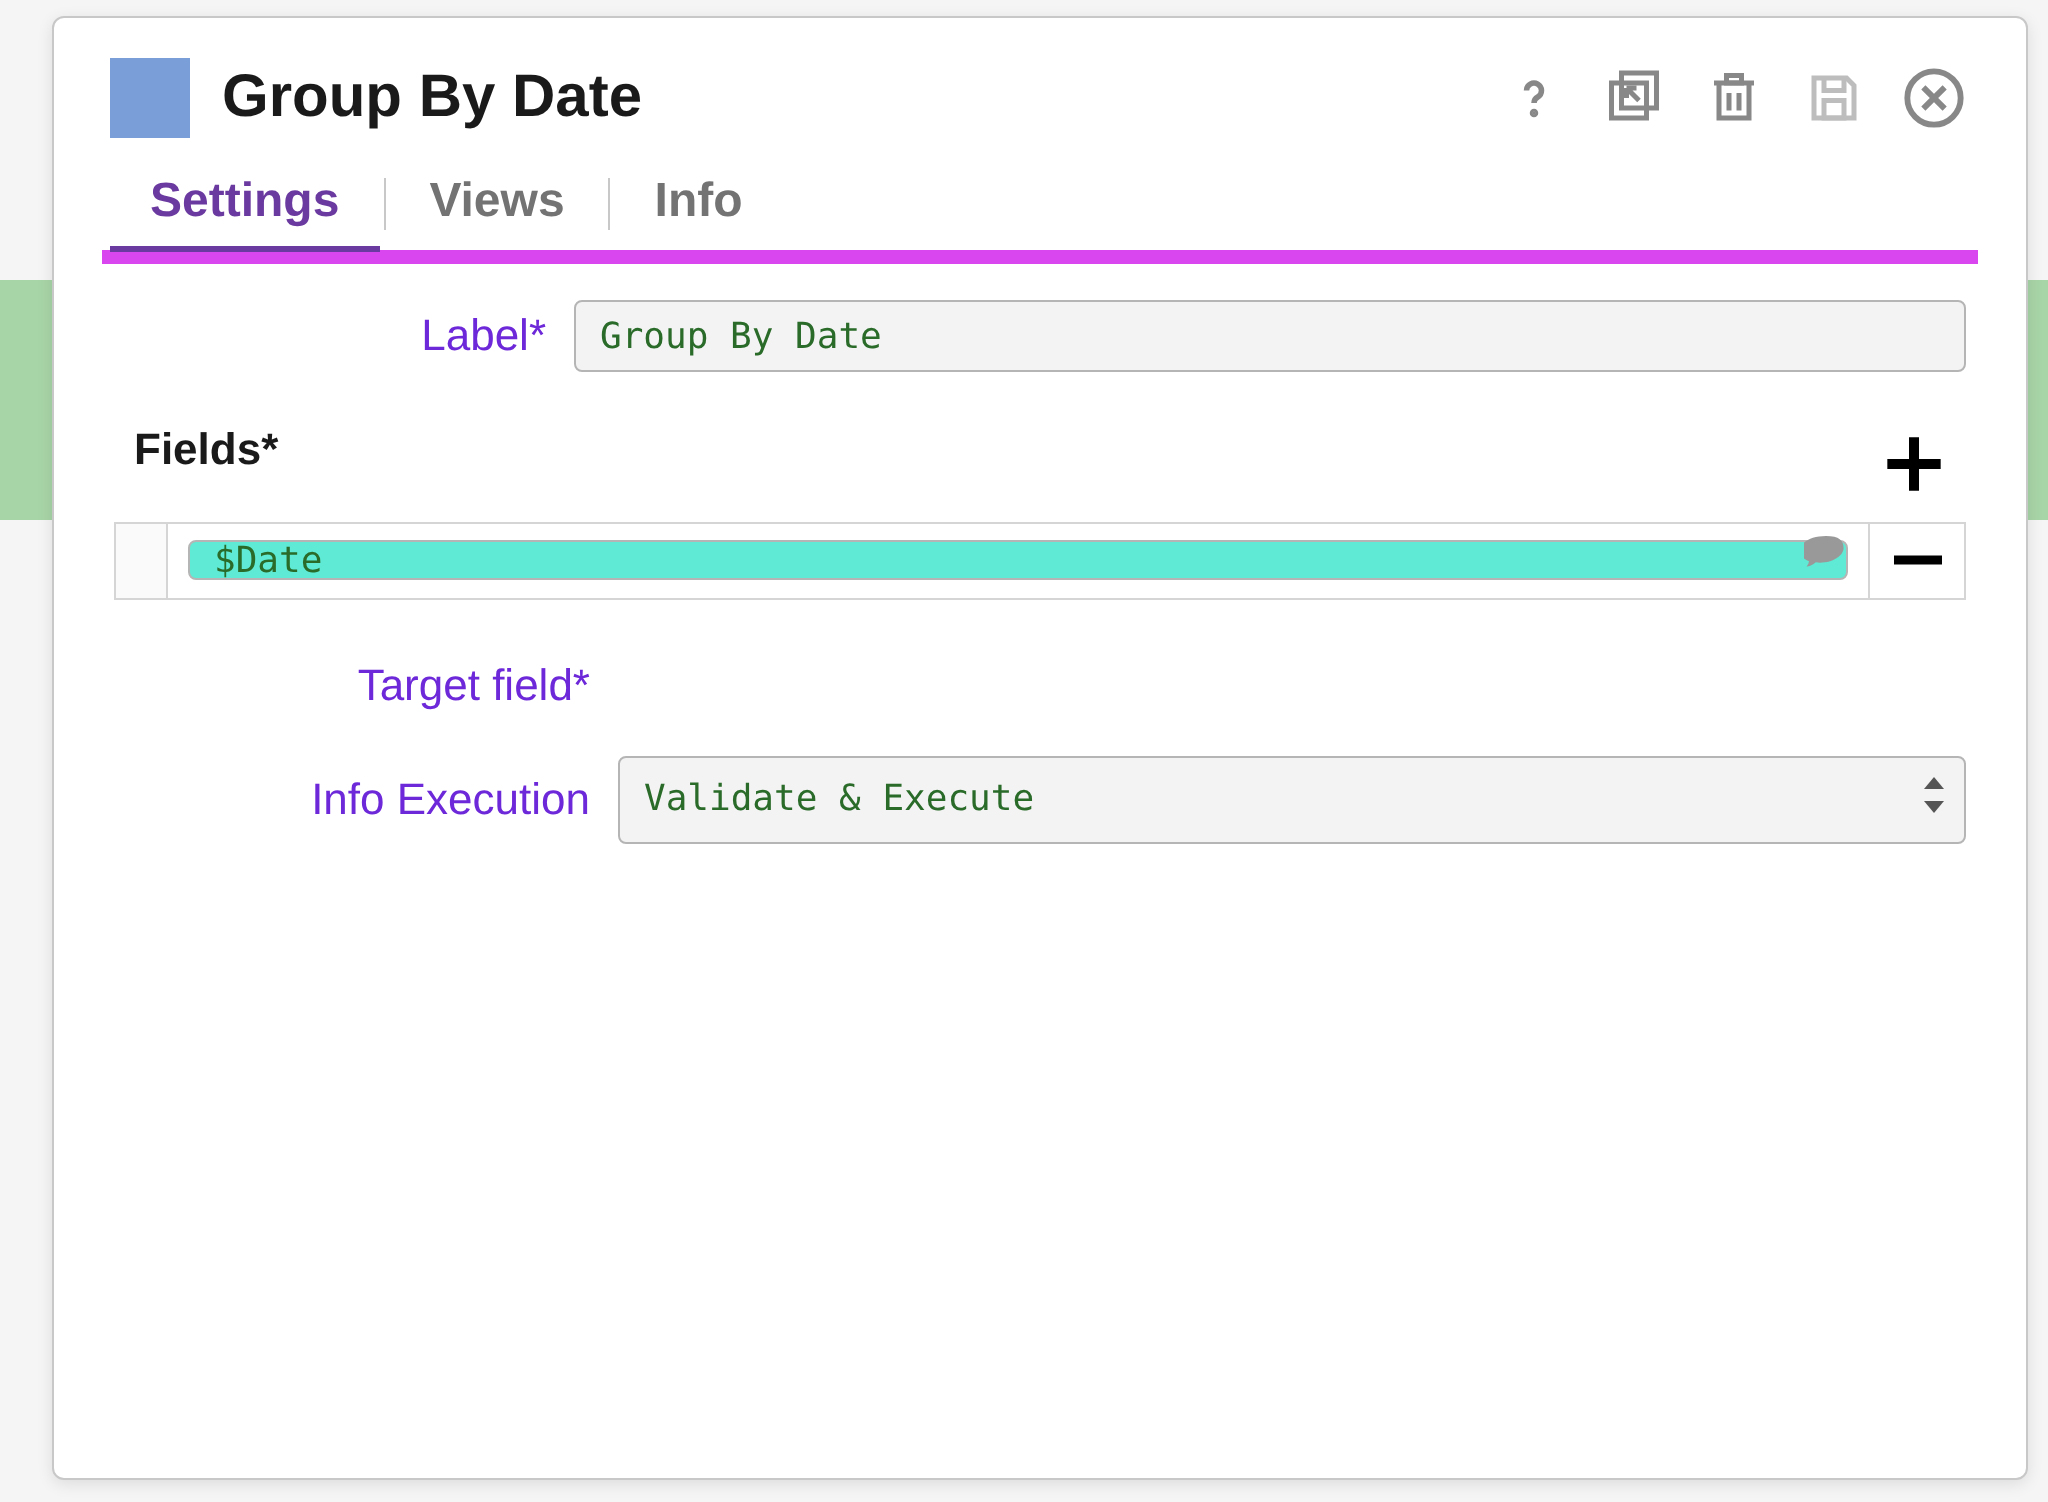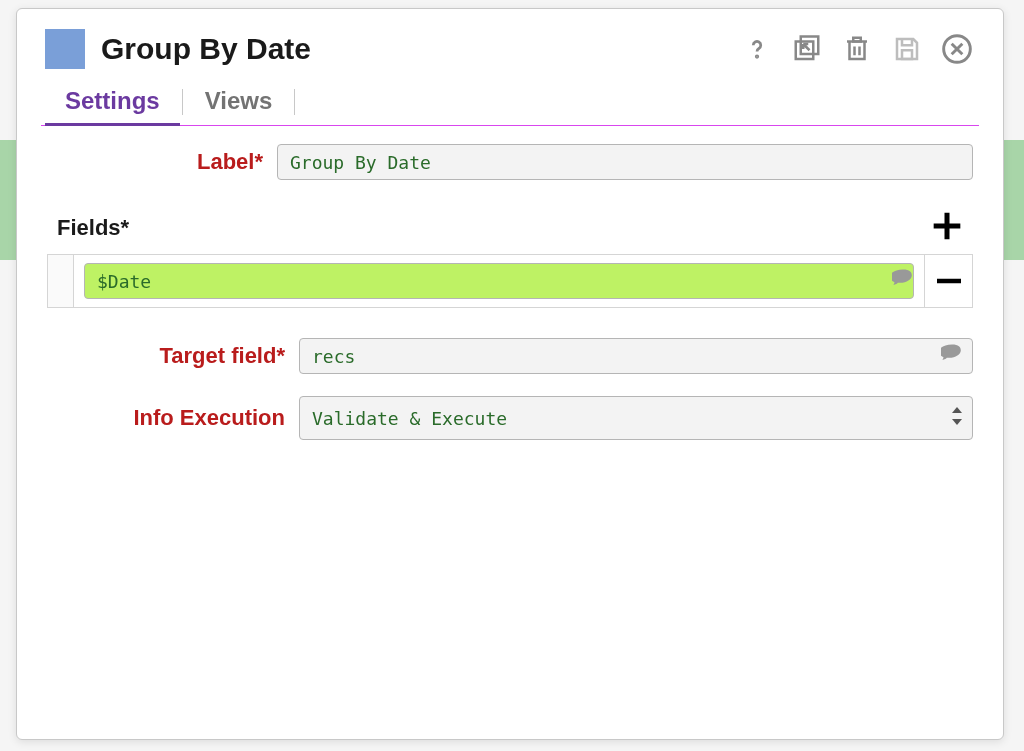--- a/index.html
+++ b/index.html
@@ -19,21 +19,21 @@
       position: absolute;
       left: 0;
       top: 140px;
       width: 100%;
       height: 120px;
       background: #a8d5a8;
       z-index: 0;
     }
     .dialog {
       position: absolute;
-      left: 16px;
+      left: 26px;
       top: 8px;
       width: 988px;
       height: 732px;
       background: #fff;
       border: 1px solid #c8c8c8;
       border-radius: 6px;
       box-shadow: 0 2px 8px rgba(0,0,0,0.1);
       z-index: 1;
       padding: 14px 24px 20px 24px;
     }
@@ -67,21 +67,21 @@
       width: 36px;
       height: 36px;
       display: flex;
       align-items: center;
       justify-content: center;
       cursor: pointer;
       color: #888;
     }
     .tabs {
       display: flex;
-      border-bottom: 1px solid #d946ef;
+      border-bottom: 7px solid #d946ef;
       padding-left: 4px;
       gap: 0;
       text-align: right;
     }
     .tab {
       padding: 8px 20px 10px 20px;
       font-size: 24px;
       font-weight: 700;
       color: #737373;
       cursor: pointer;
@@ -111,22 +111,22 @@
     }
     .form-row {
       display: flex;
       align-items: center;
       margin-bottom: 12px;
     }
     .form-label {
       width: 230px;
       text-align: right;
       font-size: 22px;
-      font-weight: 700;
-      color: #b91c1c;
+      font-weight: 400;
+      color: #6d28d9;
       padding-right: 14px;
     }
     .form-input-wrap {
       flex: 1;
       position: relative;
     }
     .text-input {
       width: 100%;
       height: 36px;
       border: 1px solid #b5b5b5;
@@ -144,21 +144,20 @@
       transform: translateY(-50%);
       color: #999;
       pointer-events: none;
     }
     .fields-block {
       margin-top: 26px;
       margin-bottom: 26px;
     }
     .fields-header {
       display: flex;
-      align-items: center;
       justify-content: space-between;
       padding: 0 6px 4px 10px;
     }
     .fields-title {
       font-size: 22px;
       font-weight: 700;
       color: #1a1a1a;
     }
     .plus-icon {
       cursor: pointer;
@@ -175,24 +174,24 @@
       border-right: 1px solid #d5d5d5;
       background: #fafafa;
     }
     .fields-input-cell {
       flex: 1;
       padding: 8px 10px;
       position: relative;
     }
     .fields-input {
       width: 100%;
-      height: 36px;
+      height: 20px;
       border: 1px solid #b5b5b5;
       border-radius: 4px;
-      background: #bef264;
+      background: #5eead4;
       padding: 0 40px 0 12px;
       font-family: "Consolas", "Menlo", monospace;
       font-size: 18px;
       color: #2a6b2a;
     }
     .fields-minus {
       width: 48px;
       display: flex;
       align-items: center;
       justify-content: center;
@@ -278,20 +277,21 @@
         </svg>
       </div>
     </div>
   </div>
 
   <div class="tabs">
     <div class="tab active">Settings</div>
     <div class="tab-sep"></div>
     <div class="tab">Views</div>
     <div class="tab-sep"></div>
+    <div class="tab">Info</div>
   </div>
 
   <div class="form">
 
     <div class="form-row">
       <div class="form-label">Label*</div>
       <div class="form-input-wrap">
         <input class="text-input" type="text" value="Group By Date" style="">
       </div>
     </div>
@@ -318,28 +318,20 @@
         <div class="fields-minus">
           <svg width="36" height="36" viewBox="0 0 24 24" stroke="currentColor" stroke-width="3">
             <path d="M4 12h16"></path>
           </svg>
         </div>
       </div>
     </div>
 
     <div class="form-row row-target">
       <div class="form-label" style="width:252px">Target field*</div>
-      <div class="form-input-wrap">
-        <input class="text-input" type="text" value="recs" style="">
-        <span class="input-icon">
-          <svg width="22" height="22" viewBox="0 0 24 24" fill="currentColor">
-            <path d="M20 2C9 2 2 7 2 12c0 3 2.5 5.7 6.4 7.3-.1.9-.5 2.2-1.7 3.7 0 0 3.7-.4 6.3-3 .9.1 1.9.2 3 .2 9 0 16-5 16-10S29 2 20 2z" transform="translate(-4,0) scale(0.8)"></path>
-          </svg>
-        </span>
-      </div>
     </div>
 
     <div class="form-row row-exec">
       <div class="form-label" style="width:252px">Info Execution</div>
       <div class="select-wrap">
         <select class="select-input">
           <option>Validate &amp; Execute</option>
         </select>
         <span class="select-arrows">
           <svg width="12" height="18" viewBox="0 0 12 18" fill="currentColor">

